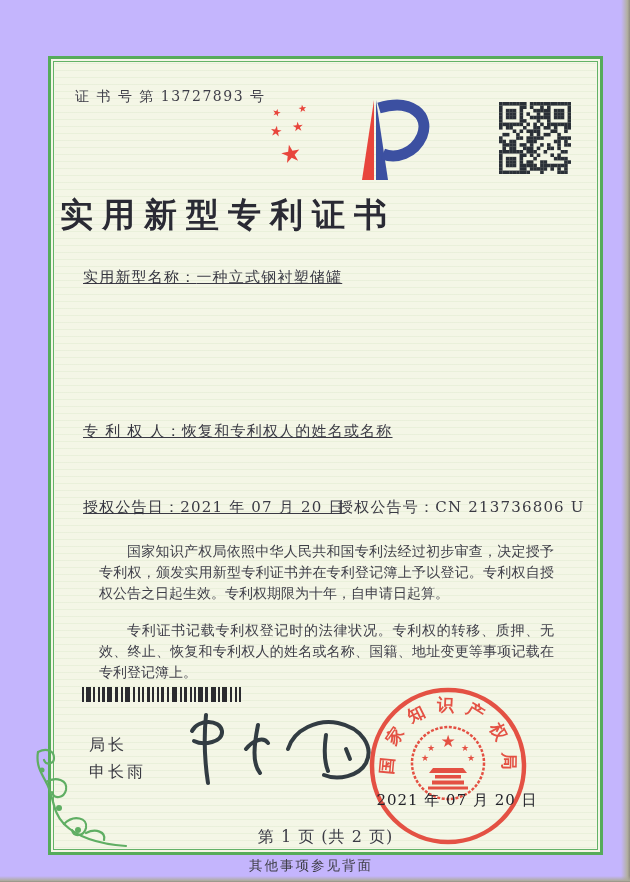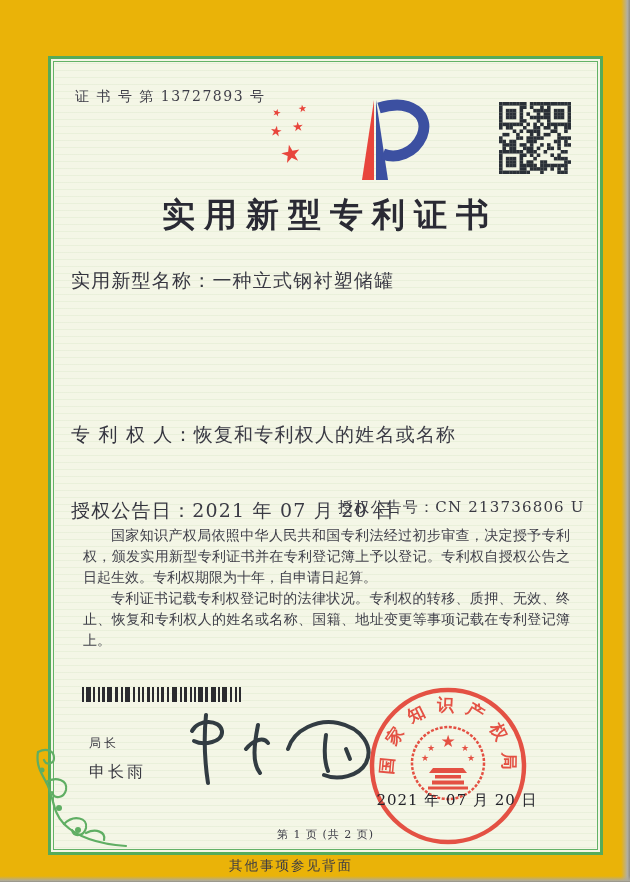--- a/index.html
+++ b/index.html
@@ -1,56 +1,56 @@
 <!DOCTYPE html>
 <html><head>
 <meta charset="utf-8">
 <style>
   html,body{margin:0;padding:0;}
   body{background:#e8e6dc;font-family:"DejaVu Serif","Liberation Serif",serif;}
-  .page{position:relative;width:630px;height:882px;background:#eab308;overflow:hidden;
+  .page{position:relative;width:630px;height:882px;background:#c4b5fd;overflow:hidden;
         box-shadow:0 0 6px rgba(0,0,0,.25);}
   .scan-edge-right{position:absolute;right:0;top:0;width:9px;height:100%;
         background:linear-gradient(90deg,rgba(170,167,152,0) 0%,#b3b0a2 70%,#8f8c80 100%);}
   .scan-edge-bottom{position:absolute;left:0;bottom:0;width:100%;height:6px;
         background:linear-gradient(180deg,rgba(170,167,152,0) 0%,#aeab9d 80%,#8f8c80 100%);}
   .bleed{position:absolute;border-radius:50%;background:rgba(224,128,116,0.07);}
   .frame{position:absolute;left:48px;top:56px;width:549px;height:793px;
         border:3px solid #56ab5a;background:#f4f6e6;}
   .frame::before{content:"";position:absolute;inset:2px;border:1px solid #63b267;pointer-events:none;}
   .frame-lines{position:absolute;inset:4px;
         background:repeating-linear-gradient(180deg,rgba(140,185,115,0.10) 0px,rgba(140,185,115,0.10) 1px,transparent 1px,transparent 7px);}
   .cert-number{position:absolute;left:24px;top:29px;font-size:14px;letter-spacing:1.5px;color:#3e3e48;}
   
   .logo{position:absolute;left:199px;top:37px;width:180px;height:92px;}
   .logo .star{position:absolute;color:#e8453c;line-height:1;}
   .logo svg{position:absolute;left:0;top:0;}
   
   .qr{position:absolute;left:448px;top:43px;width:72px;height:72px;}
-  .title{position:absolute;left:0;top:134px;width:100%;text-align:center;
+  .title{position:absolute;left:0;top:134px;width:100%;text-align:left;
         font-size:33px;font-weight:bold;color:#2a2a34;letter-spacing:9px;padding-left:9px;box-sizing:border-box;}
-  .frow{position:absolute;left:20px;font-size:19px;color:#3a3a44;letter-spacing:1.2px;white-space:nowrap;}
+  .frow{position:absolute;left:32px;font-size:15px;color:#3a3a44;letter-spacing:1.2px;white-space:nowrap;text-decoration:underline;}
   .frow .flabel{color:#35353f;}
   .frow .fvalue{color:#3a3a44;}
   .frow2{position:absolute;font-size:15px;color:#3a3a44;letter-spacing:1.2px;white-space:nowrap;}
   .body-text{position:absolute;left:32px;top:466px;width:487px;font-size:14px;line-height:21px;
         color:#3f3f49;text-align:justify;}
-  .body-text p{margin:0;text-indent:2em;}
+  .body-text p{margin:16px;text-indent:2em;}
   .barcode{position:absolute;left:31px;top:628px;width:167px;height:15px;font-size:0;white-space:nowrap;overflow:hidden;}
   .barcode span{display:inline-block;height:100%;background:#2b2b30;vertical-align:top;}
-  .director-title{position:absolute;left:38px;top:676px;font-size:12px;letter-spacing:3px;color:#3a3a42;}
+  .director-title{position:absolute;left:38px;top:676px;font-size:16px;letter-spacing:3px;color:#3a3a42;}
   .director-name{position:absolute;left:38px;top:703px;font-size:16px;letter-spacing:3px;color:#3a3a42;}
   .signature{position:absolute;left:125px;top:650px;width:220px;height:90px;}
   .seal{position:absolute;left:312px;top:622px;width:170px;height:170px;opacity:.88;}
   .seal-date{position:absolute;left:321px;top:732px;width:170px;text-align:center;
         font-size:15px;color:#22222a;letter-spacing:1px;z-index:5;}
-  .page-indicator{position:absolute;left:0;top:768px;width:100%;text-align:center;font-size:11px;
+  .page-indicator{position:absolute;left:0;top:768px;width:100%;text-align:center;font-size:16px;
         color:#3b3b45;letter-spacing:1px;}
   .footer-note{position:absolute;left:0;top:857px;width:582px;text-align:center;font-size:13.5px;
-        color:#3c3c44;letter-spacing:2px;}
+        color:#3c3c44;letter-spacing:2px;padding-left:20px;}
   .ornament{position:absolute;left:26px;top:738px;width:115px;height:115px;}
 </style>
 </head>
 <body>
 
 <div class="page">
   <div class="bleed" style="left:130px;top:70px;width:150px;height:150px;"></div>
   <div class="bleed" style="left:190px;top:240px;width:160px;height:160px;"></div>
 
   <div class="frame">

